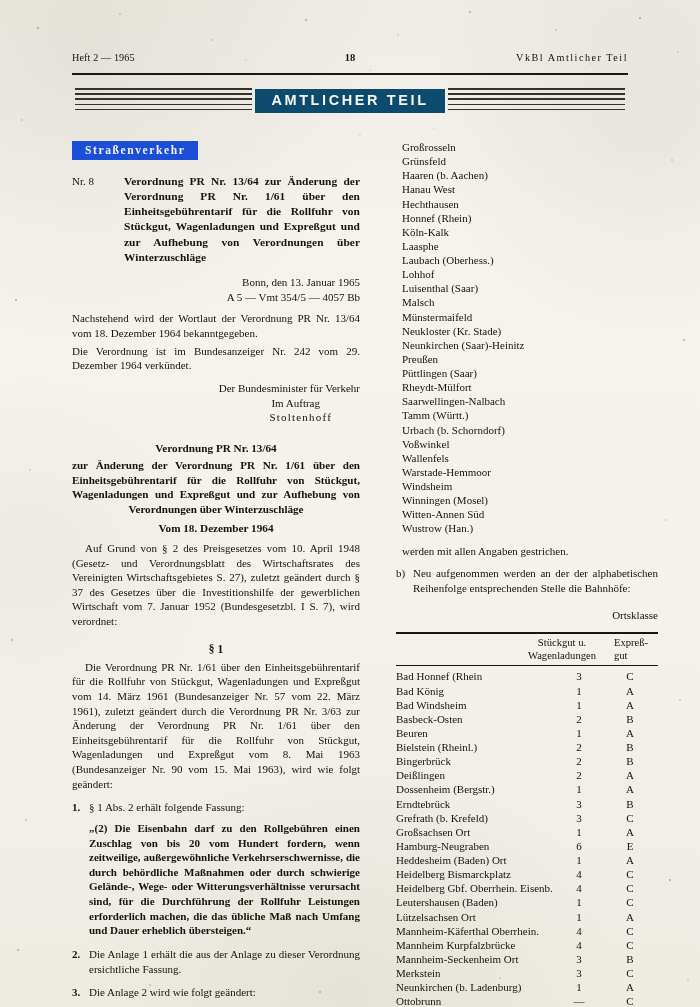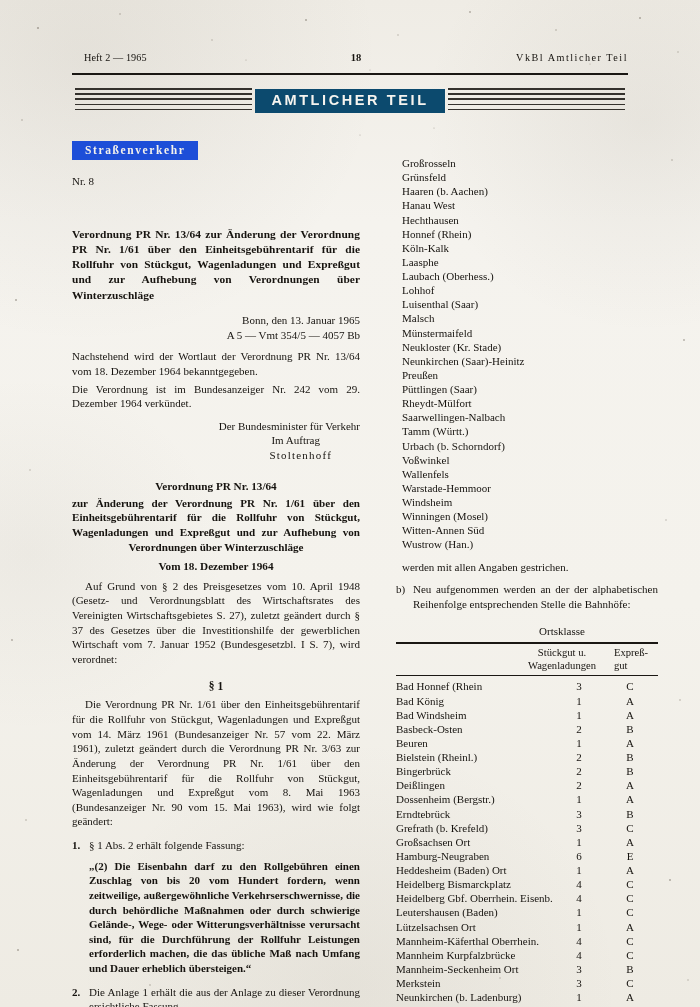--- a/index.html
+++ b/index.html
@@ -40,21 +40,21 @@
 
   .page {
     position: absolute;
     inset: 0;
     z-index: 2;
   }
 
   
   .runhead {
     position: absolute;
-    left: 84px;
+    left: 72px;
     right: 72px;
     top: 52px;
     height: 16px;
     font-size: 10.2px;
     letter-spacing: .1px;
   }
   .runhead-left {
     position: absolute;
     left: 0;
     top: 0;
@@ -138,21 +138,20 @@
     letter-spacing: 1.6px;
     padding: 3px 13px 4px 13px;
     margin-bottom: 14px;
   }
 
   
   .decree-head {
     display: flex;
     align-items: flex-start;
     margin-bottom: 10px;
-    flex-direction: column;
   }
   .decree-no {
     flex: 0 0 52px;
     font-size: 11px;
     padding-top: 1px;
   }
   .decree-title {
     flex: 1 1 auto;
     font-size: 11.4px;
     font-weight: bold;
@@ -240,21 +239,20 @@
     line-height: 1.33;
   }
   .sub-a .n { flex: 0 0 24px; padding-left: 8px; }
   .sub-a .t { flex: 1 1 auto; }
 
   
   .rc-list {
     font-size: 11px;
     line-height: 1.285;
     padding-left: 6px;
-    margin-top: 16px;
   }
   .rc-list div { white-space: nowrap; }
 
   .rc-note {
     font-size: 11px;
     line-height: 1.33;
     margin-top: 8px;
     padding-left: 6px;
     text-align: justify;
     text-align-last: left;
@@ -268,23 +266,23 @@
   .rc-b .n { flex: 0 0 17px; }
   .rc-b .t { flex: 1 1 auto; text-align: justify; text-align-last: left; }
 
   
   .tbl {
     margin-top: 14px;
     width: 262px;
     font-size: 11px;
   }
   .tbl-cap {
-    text-align: center;
+    text-align: right;
     padding-left: 70px;
-    margin-bottom: 5px;
+    margin-bottom: 11px;
     font-size: 11px;
   }
   .tbl-rule {
     height: 1.5px;
     background: #1a1713;
   }
   .tbl-rule.thin { height: 1.2px; }
   .tbl-head {
     display: flex;
     padding: 3px 0 3px 0;

